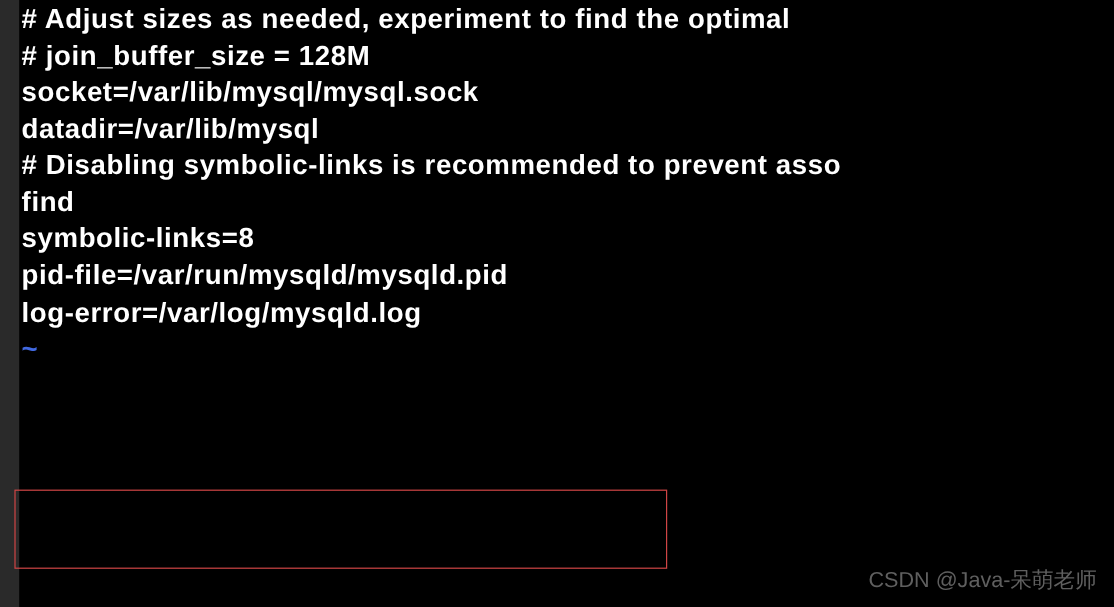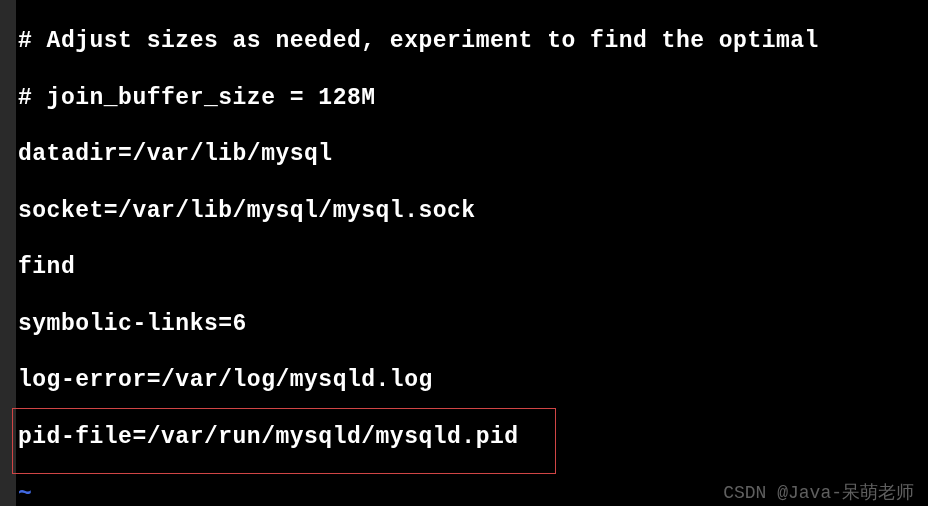--- a/index.html
+++ b/index.html
@@ -20,22 +20,21 @@
       padding-left: 18px;
       padding-top: 0;
       line-height: 1.33;
       letter-spacing: 0.5px;
     }
     .terminal {
       position: relative;
     }
     .line {
       white-space: pre;
-      font-family: Liberation Mono, monospace;
-      margin-top: 26px;
+      font-family: Liberation Sans, sans-serif;
     }
     .highlight-box {
       position: absolute;
       left: 12px;
       top: 408px;
       width: 544px;
       height: 66px;
       border: 1px solid #d04545;
       pointer-events: none;
     }
@@ -46,24 +45,24 @@
       background: #00ff00;
       vertical-align: text-bottom;
       margin-bottom: 2px;
     }
     .tilde {
       color: #4169e1;
     }
     .watermark {
       position: absolute;
       right: 14px;
-      bottom: 0;
+      bottom: 10px;
       color: #888;
       font-size: 18px;
-      font-family: Liberation Mono, monospace;
+      font-family: Liberation Sans, sans-serif;
       font-weight: normal;
       letter-spacing: 0;
       opacity: 0.7;
     }
     .scrollbar {
       position: absolute;
       left: 0;
       top: 0;
       width: 16px;
       height: 506px;
@@ -71,26 +70,27 @@
     }
   </style>
 </head>
 <body>
 
 <div class="scrollbar"></div>
 
 <div class="terminal">
   <div class="line"># Adjust sizes as needed, experiment to find the optimal</div>
   <div class="line"># join_buffer_size = 128M</div>
+  <div class="line">socket=/var/lib/mysql/mysql.sock</div>
   <div class="line">datadir=/var/lib/mysql</div>
-  <div class="line">socket=/var/lib/mysql/mysql.sock</div>
   <div class="line"></div>
+  <div class="line"># Disabling symbolic-links is recommended to prevent asso</div>
   <div class="line">find</div>
-  <div class="line">symbolic-links=6</div>
+  <div class="line">symbolic-links=8</div>
   <div class="line"></div>
+  <div class="line">pid-file=/var/run/mysqld/mysqld.pid</div>
   <div class="line">log-error=/var/log/mysqld.log</div>
-  <div class="line">pid-file=/var/run/mysqld/mysqld.pid</div>
   <div class="line tilde">~</div>
 </div>
 
 <div class="highlight-box"></div>
 
 <div class="watermark">CSDN @Java-呆萌老师</div>
 
 </body></html>

